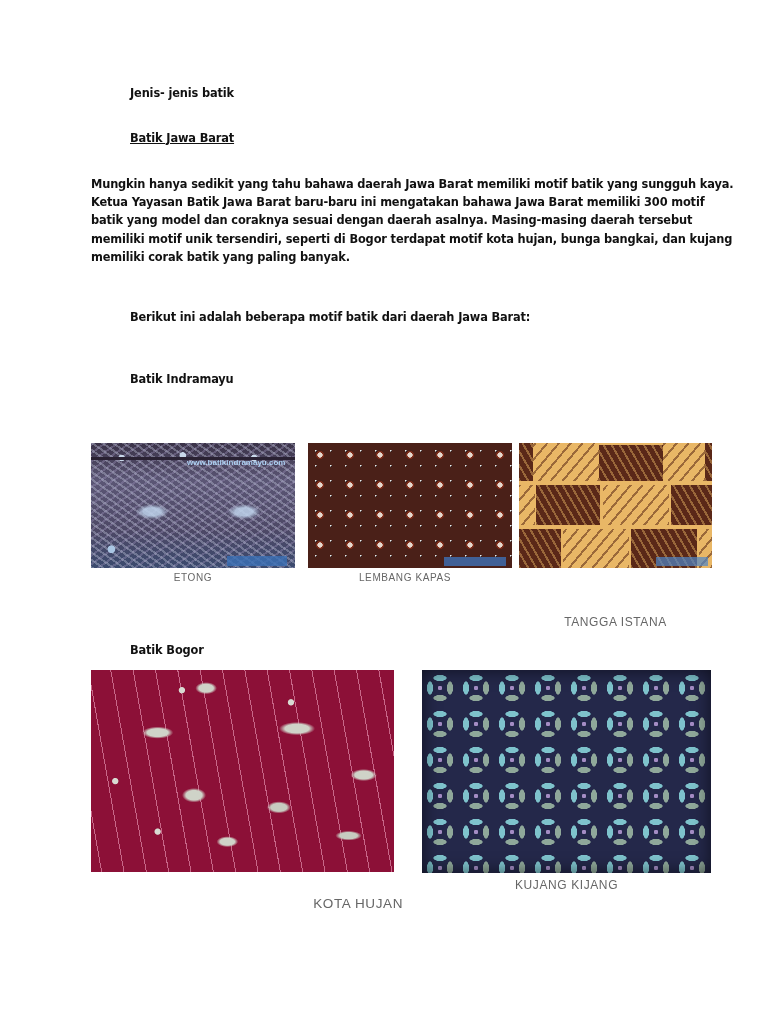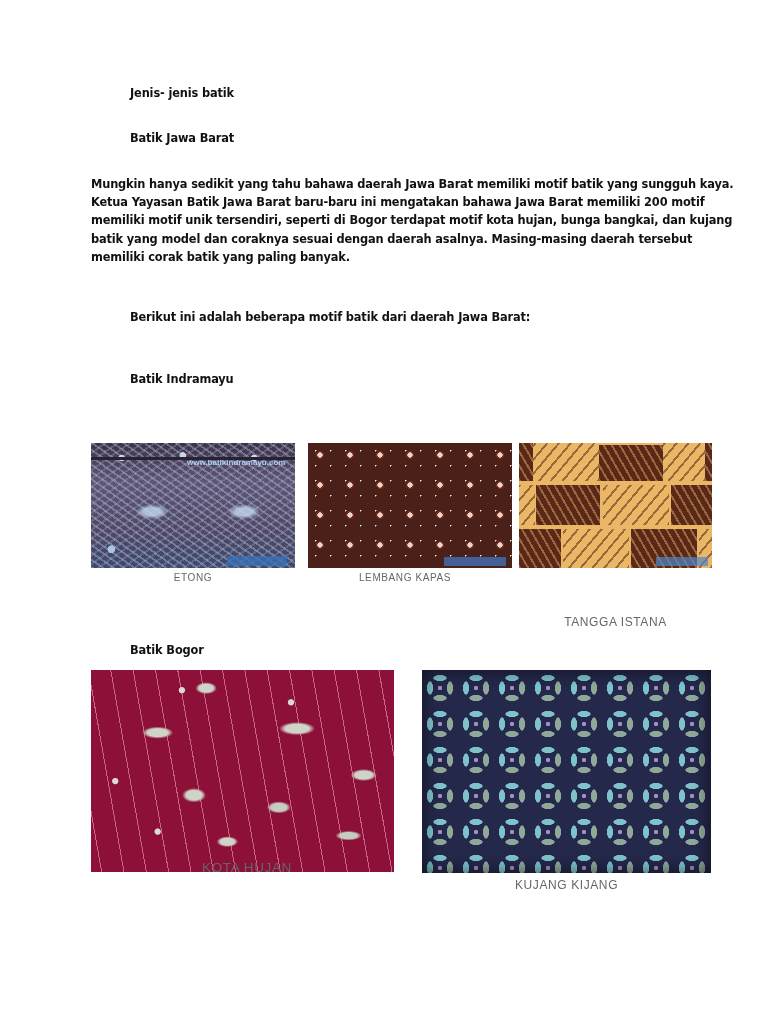--- a/index.html
+++ b/index.html
@@ -1,20 +1,20 @@
 <!DOCTYPE html>
 <html><head>
 <meta charset="utf-8">
 <style>
   html, body { margin: 0; padding: 0; background: #ffffff; }
   body { width: 768px; height: 1024px; position: relative; overflow: hidden;
          font-family: "DejaVu Sans", "Liberation Sans", sans-serif; color: #111; }
   .page { position: absolute; left: 0; top: 0; width: 768px; height: 1024px; background: #fff; }
   .t { position: absolute; left: 91px; font-size: 11.4px; font-weight: bold; white-space: nowrap; letter-spacing: -0.15px; margin-left: 39px; }
-  .u { }
+  .u { text-decoration: underline; }
   .para { position: absolute; left: 91px; top: 175px; width: 600px; font-size: 11.4px; font-weight: bold;
           line-height: 18.2px; letter-spacing: -0.15px; }
   .para span { display: block; white-space: nowrap; }
   .img { position: absolute; overflow: hidden; }
   .cap { position: absolute; font-family: "Liberation Sans", sans-serif; color: #666; font-weight: normal;
          letter-spacing: 0.6px; white-space: nowrap; text-align: center; }
   .wm { position: absolute; font-size: 8px; color: rgba(180,220,255,0.9); font-weight: bold; font-family: "Liberation Sans", sans-serif; padding-left: 44px; }
 
   
   #etong { left: 91px; top: 443px; width: 204px; height: 125px;
@@ -83,23 +83,23 @@
 <body>
 
 <div class="page">
 
   <div class="t" style="top:86px;">Jenis- jenis batik</div>
 
   <div class="t u" style="top:131px;">Batik Jawa Barat</div>
 
   <div class="para">
     <span>Mungkin hanya sedikit yang tahu bahawa daerah Jawa Barat memiliki motif batik yang sungguh kaya.</span>
-    <span>Ketua Yayasan Batik Jawa Barat baru-baru ini mengatakan bahawa Jawa Barat memiliki 200 motif</span>
+    <span>Ketua Yayasan Batik Jawa Barat baru-baru ini mengatakan bahawa Jawa Barat memiliki 300 motif</span>
+    <span>batik yang model dan coraknya sesuai dengan daerah asalnya. Masing-masing daerah tersebut</span>
     <span>memiliki motif unik tersendiri, seperti di Bogor terdapat motif kota hujan, bunga bangkai, dan kujang</span>
-    <span>batik yang model dan coraknya sesuai dengan daerah asalnya. Masing-masing daerah tersebut</span>
     <span>memiliki corak batik yang paling banyak.</span>
   </div>
 
   <div class="t" style="top:310px;">Berikut ini adalah beberapa motif batik dari daerah Jawa Barat:</div>
 
   <div class="t" style="top:372px;text-align:center;">Batik Indramayu</div>
 
   <div class="img" id="etong">
     <div class="band"></div>
     <div class="wm" style="left:52px; top:15px;">www.batikindramayu.com</div>
@@ -126,20 +126,20 @@
     <div class="lt" style="left:44px; top:86px; width:66px; height:39px;"></div>
     <div class="blk" style="left:112px; top:86px; width:66px; height:39px;"></div>
     <div class="lt" style="left:180px; top:86px; width:13px; height:39px;"></div>
     <div class="wmk"></div>
   </div>
   <div class="cap" style="left:519px; width:193px; top:571px; font-size:12px;margin-top:44px;">TANGGA ISTANA</div>
 
   <div class="t" style="top:643px;">Batik Bogor</div>
 
   <div class="img" id="kota"></div>
-  <div class="cap" style="left:91px; width:312px; top:860px; font-size:13.5px;">KOTA HUJAN</div>
+  <div class="cap" style="left:91px; width:312px; top:896px; font-size:13.5px;text-align:right;">KOTA HUJAN</div>
 
   <div class="img" id="kujang">
     <div class="vig"></div>
   </div>
   <div class="cap" style="left:422px; width:289px; top:878px; font-size:12px;">KUJANG KIJANG</div>
 
 </div>
 
 </body></html>

